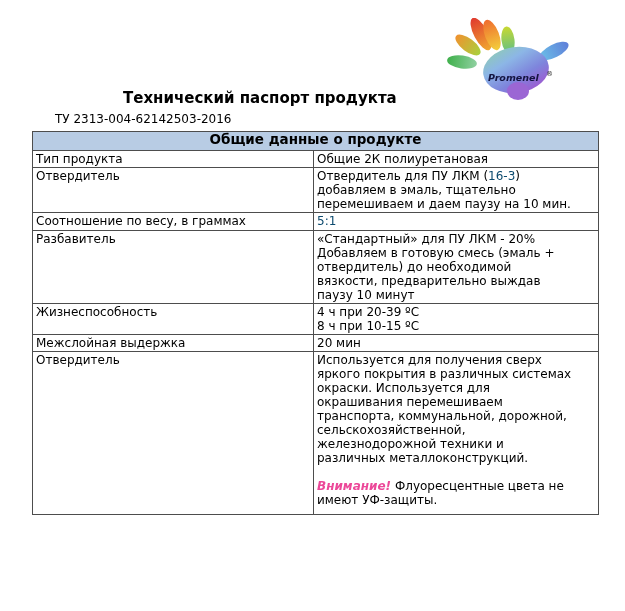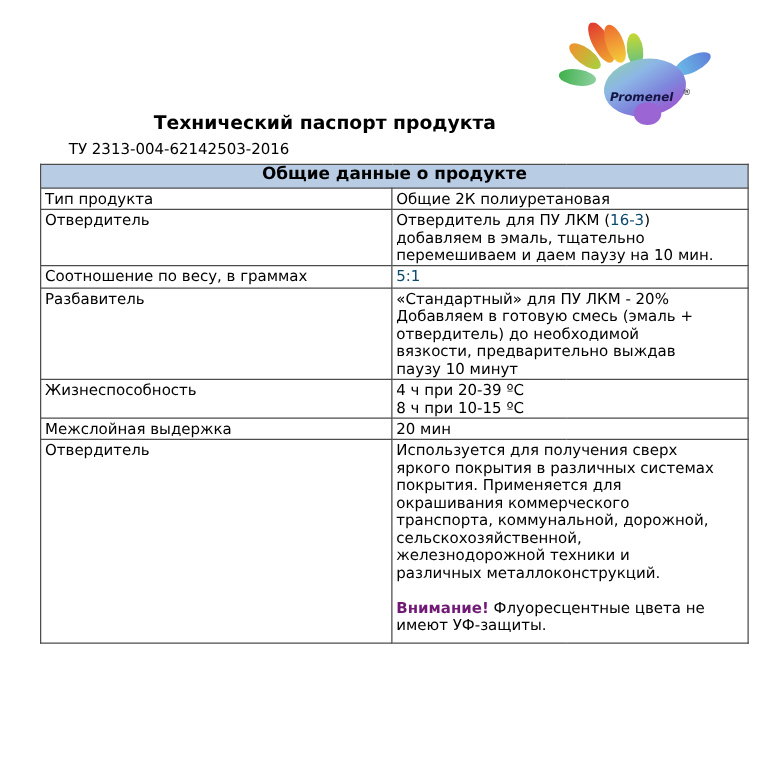--- a/index.html
+++ b/index.html
@@ -31,21 +31,21 @@
   tr.r-shade{height:30px}
   tr.r-gloss{height:48px}
   tr.r-hard{height:44px}
   tr.r-rw{height:18px}
   tr.r-rv{height:18px}
   tr.r-thin{height:71px}
   tr.r-pot{height:30px}
   tr.r-inter{height:15px}
   tr.r-app{height:163px}
   .red{color:#0c4a6e;}
-  .warn-label{color:#701a75;font-weight:bold;}
+  .warn-label{color:#ec4899;font-weight:bold;font-style:italic;}
   .blank-line{height:14px;}
 </style>
 </head>
 <body>
 
 <div class="page">
 
   <div class="logo">
     <svg width="150" height="90" viewBox="0 0 150 90" xmlns="http://www.w3.org/2000/svg">
       <defs>
@@ -155,22 +155,22 @@
     <tr class="r-inter">
       <td>Межслойная выдержка</td>
       <td colspan="2">20 мин</td>
     </tr>
 
     <tr class="r-app">
       <td>Отвердитель</td>
       <td colspan="2">
         <div>Используется для получения сверх</div>
         <div>яркого покрытия в различных системах</div>
-        <div>покрытия. Применяется для</div>
-        <div>окрашивания коммерческого</div>
+        <div>окраски. Используется для</div>
+        <div>окрашивания перемешиваем</div>
         <div>транспорта, коммунальной, дорожной,</div>
         <div>сельскохозяйственной,</div>
         <div>железнодорожной техники и</div>
         <div>различных металлоконструкций.</div>
         <div class="blank-line"></div>
         <div><span class="warn-label">Внимание!</span><span> Флуоресцентные цвета не имеют УФ-защиты.</span></div>
       </td>
     </tr>
   </tbody>
     </table>

